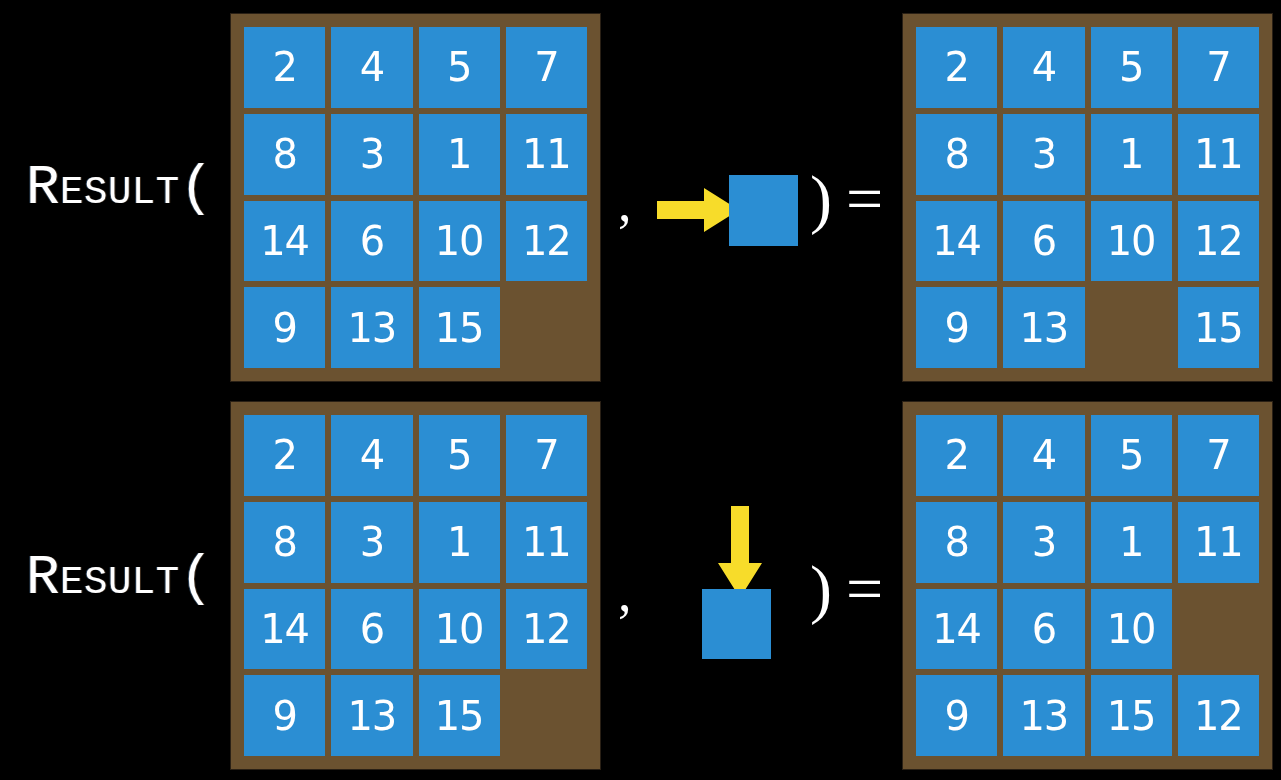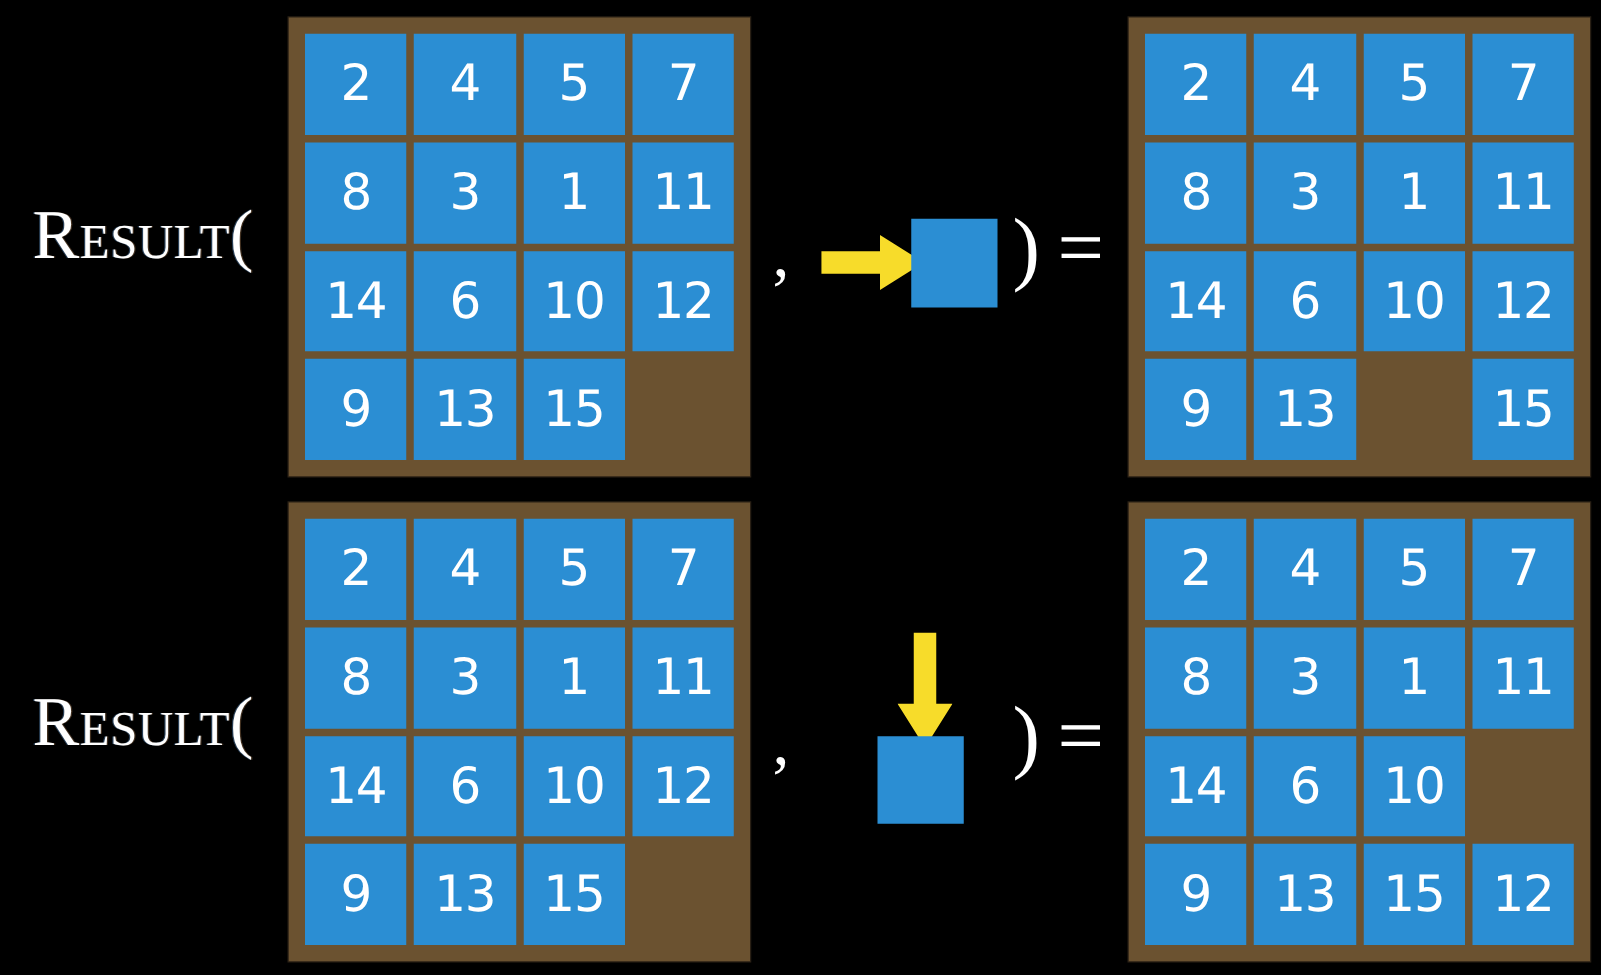--- a/index.html
+++ b/index.html
@@ -36,21 +36,21 @@
   
   .result-label {
     position: absolute;
     left: 26px;
     top: 153px;
     width: 205px;
     height: 70px;
     display: flex;
     align-items: center;
     justify-content: flex-start;
-    font-family: Liberation Serif, serif;
+    font-family: Liberation Mono, monospace;
     color: #ffffff;
     font-size: 56px;
     line-height: 1;
     font-variant: small-caps;
     letter-spacing: 0.5px;
     white-space: nowrap;
     text-shadow: 1px 0 0 rgba(120,90,60,0.55), -1px 0 0 rgba(90,140,190,0.45);
   }
 
   

